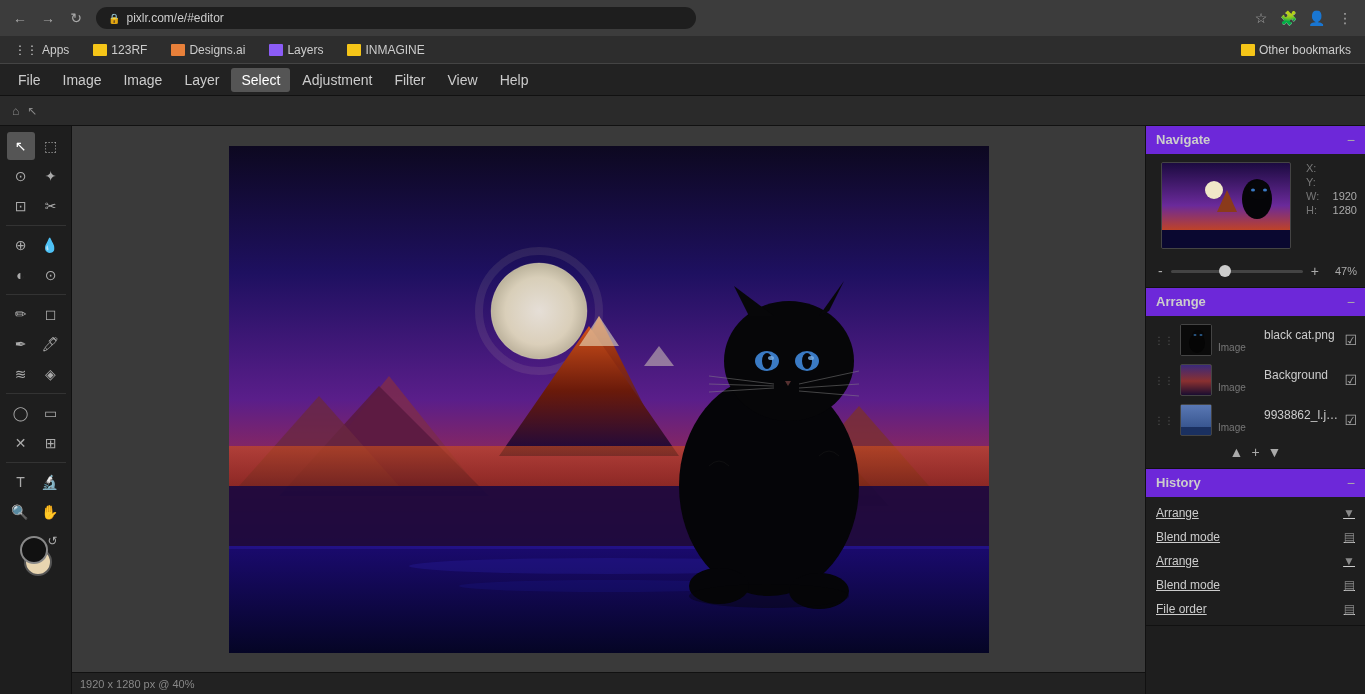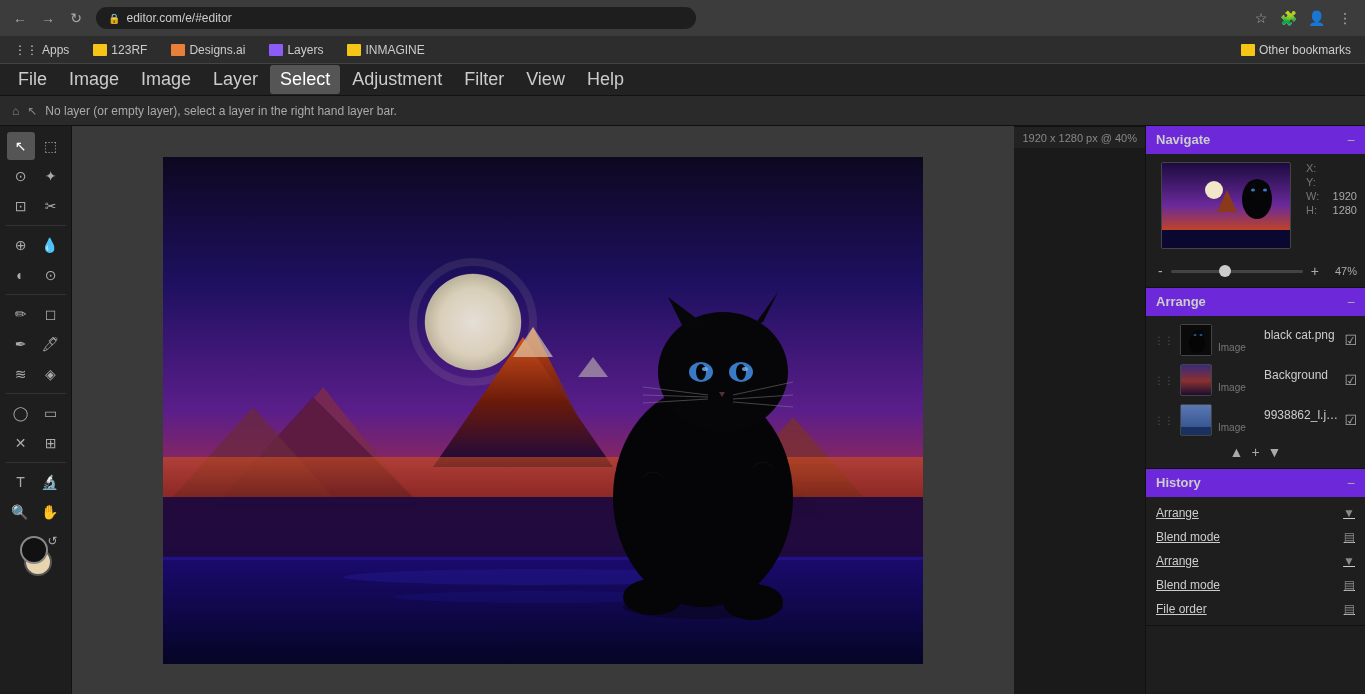--- a/index.html
+++ b/index.html
@@ -22,21 +22,21 @@
     .bookmark-folder.yellow { background: #f5c518; }
     .bookmark-folder.orange { background: #e8803a; }
     .bookmark-folder.purple { background: #8b5cf6; }
     .other-bookmarks { margin-left: auto; display: flex; align-items: center; gap: 4px; }
 
     
     .app { display: flex; flex-direction: column; height: calc(694px - 64px); }
 
     
     .menu-bar { background: #222; height: 32px; display: flex; align-items: center; padding: 0 8px; gap: 2px; border-bottom: 1px solid #111; flex-shrink: 0; }
-    .menu-item { padding: 4px 10px; font-size: 18px; color: #ccc; cursor: pointer; border-radius: 3px; }
+    .menu-item { padding: 4px 10px; font-size: 14px; color: #ccc; cursor: pointer; border-radius: 3px; }
     .menu-item.active { background: #555; color: #fff; }
 
     
     .content-area { display: flex; flex: 1; overflow: hidden; }
 
     
     .left-toolbar { width: 72px; background: #1e1e1e; display: flex; flex-direction: column; align-items: center; padding: 6px 0; gap: 2px; border-right: 1px solid #111; flex-shrink: 0; }
     .tool-row { display: flex; gap: 2px; }
     .tool-btn { width: 28px; height: 28px; background: none; border: none; cursor: pointer; border-radius: 3px; color: #aaa; font-size: 14px; display: flex; align-items: center; justify-content: center; }
     .tool-btn.active { background: #555; color: #fff; }
@@ -102,21 +102,21 @@
 
 <div class="browser-chrome">
   <div class="browser-toolbar">
     <div class="browser-nav-btns">
       <button class="nav-btn">←</button>
       <button class="nav-btn">→</button>
       <button class="nav-btn">↻</button>
     </div>
     <div class="browser-address-bar">
       <span class="lock-icon">🔒</span>
-      <span>editor.com/e/#editor</span>
+      <span>pixlr.com/e/#editor</span>
     </div>
     <div class="browser-actions">
       <button class="browser-action-btn">☆</button>
       <button class="browser-action-btn">🧩</button>
       <button class="browser-action-btn">👤</button>
       <button class="browser-action-btn">⋮</button>
     </div>
   </div>
   <div class="bookmarks-bar">
     <div class="bookmark-item">
@@ -156,21 +156,20 @@
     <div class="menu-item active">Select</div>
     <div class="menu-item">Adjustment</div>
     <div class="menu-item">Filter</div>
     <div class="menu-item">View</div>
     <div class="menu-item">Help</div>
   </div>
 
   <div class="hint-bar">
     <span class="hint-icon">⌂</span>
     <span class="hint-icon">↖</span>
-    <span>No layer (or empty layer), select a layer in the right hand layer bar.</span>
   </div>
 
   <div class="content-area">
 
     <div class="left-toolbar">
       <div class="tool-row">
         <button class="tool-btn active" title="Select">↖</button>
         <button class="tool-btn" title="Marquee">⬚</button>
       </div>
       <div class="tool-row">
@@ -222,21 +221,21 @@
         <button class="tool-btn" title="Hand">✋</button>
       </div>
 
       <div class="tool-color" style="margin-top:8px;">
         <div class="color-bg" style="background:#e8d5b0; bottom:0; right:4px;"></div>
         <div class="color-fg" style="background:#111; top:0; left:4px;"></div>
         <span class="color-reset" style="font-size:12px; color:#aaa; position:absolute; bottom:-2px; right:-2px;">↺</span>
       </div>
     </div>
 
-    <div style="display:flex; flex-direction:row; flex:1; overflow:hidden;">
+    <div style="display:flex; flex-direction:column; flex:1; overflow:hidden;">
       <div class="canvas-area">
         <div class="canvas-image">
           
           <svg width="760" height="507" xmlns="http://www.w3.org/2000/svg">
             <defs>
               <linearGradient id="skyGrad" x1="0" y1="0" x2="0" y2="1">
                 <stop offset="0%" stop-color="#0d0820"></stop>
                 <stop offset="25%" stop-color="#1e1060"></stop>
                 <stop offset="50%" stop-color="#5a1e8a"></stop>
                 <stop offset="65%" stop-color="#9a2a50"></stop>

